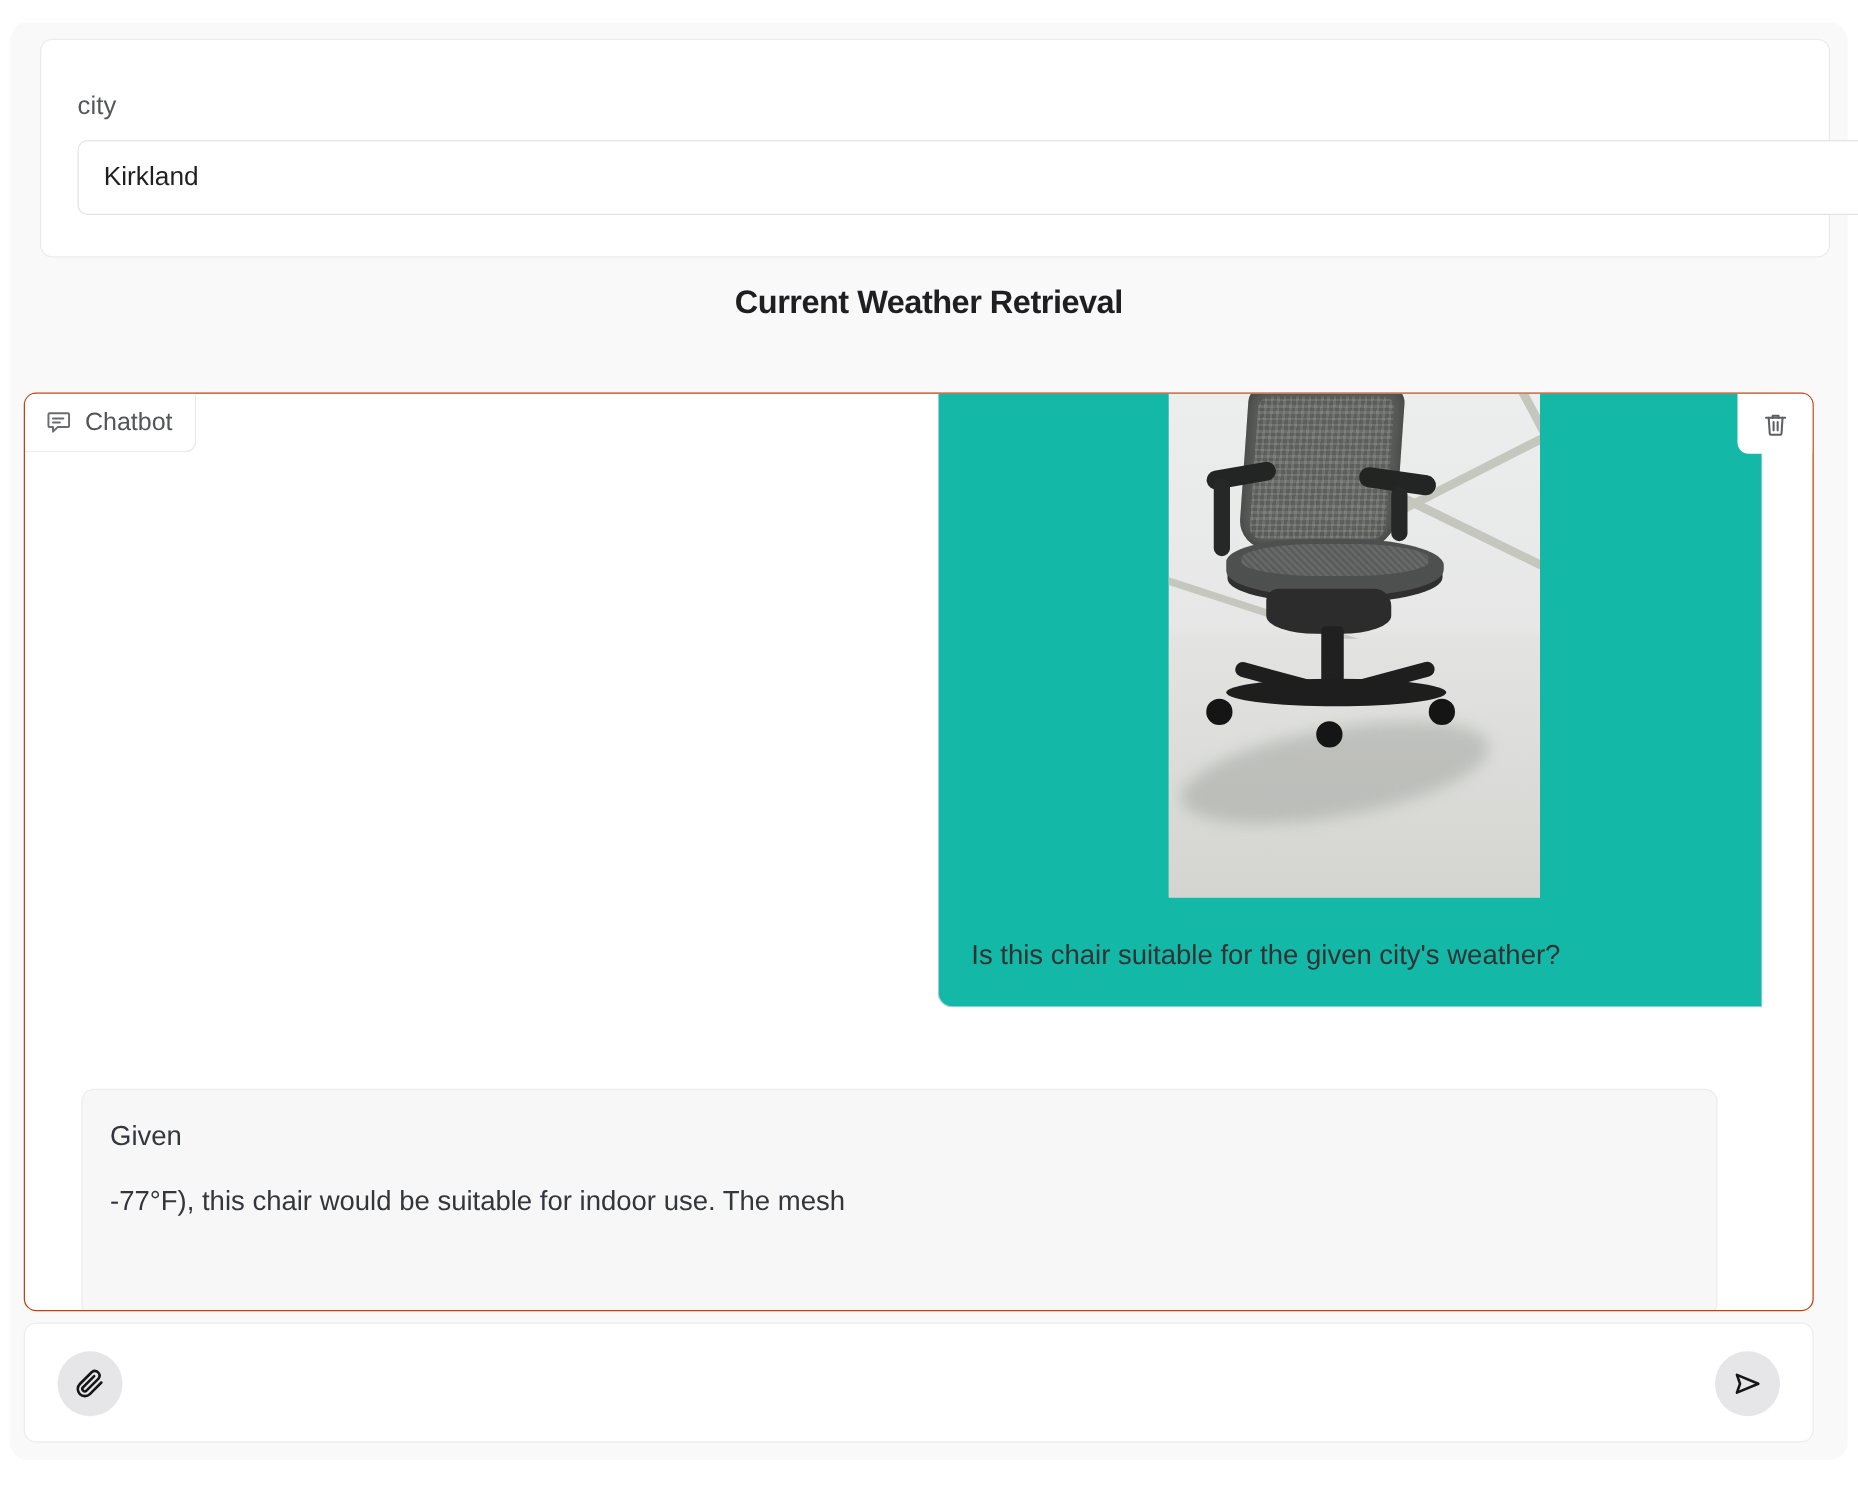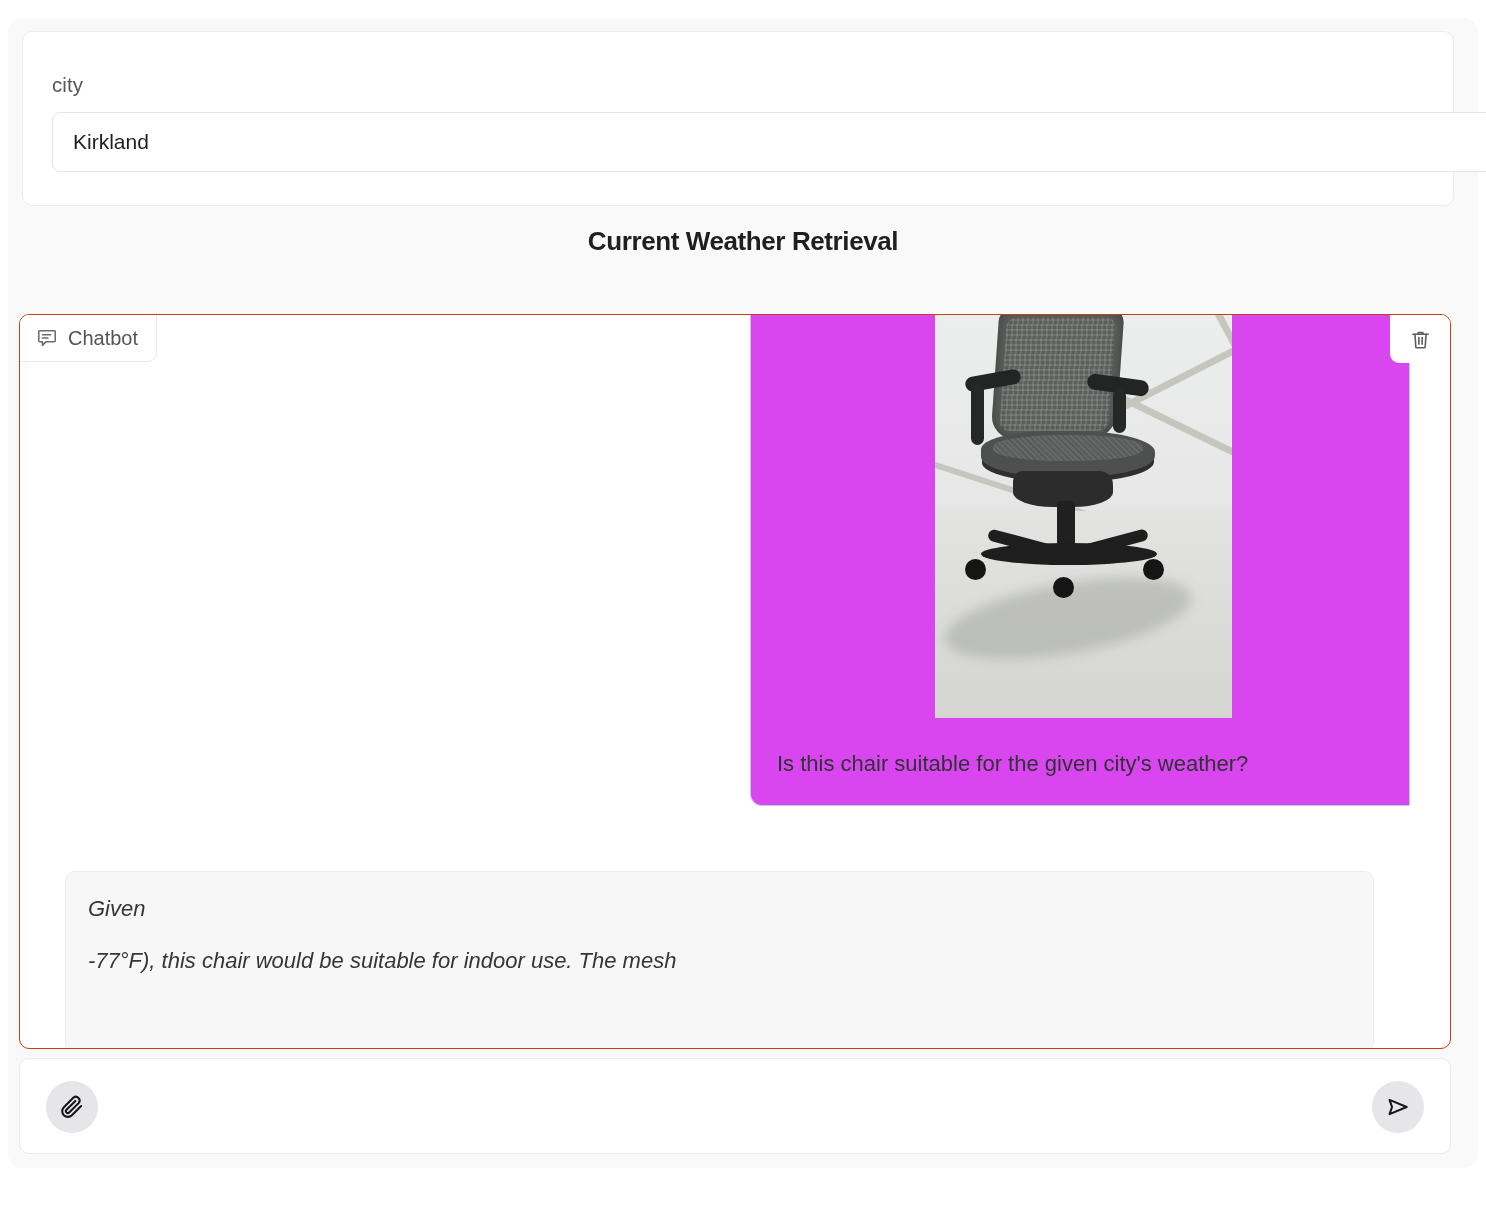--- a/index.html
+++ b/index.html
@@ -20,21 +20,21 @@
     width: 1470px;
     height: 1150px;
     background: #f9f9f9;
     border-radius: 14px;
     box-sizing: border-box;
   }
 
   
   .form-card {
     position: absolute;
-    left: 14px;
+    left: 24px;
     top: 13px;
     width: 1432px;
     height: 175px;
     background: #ffffff;
     border: 1px solid #ececec;
     border-radius: 10px;
     box-sizing: border-box;
   }
   .form-label {
     position: absolute;
@@ -126,21 +126,21 @@
   }
   .trash-icon { width: 23px; height: 23px; display:block; }
 
   
   .user-bubble {
     position: absolute;
     left: 730px;
     top: 0px;
     width: 660px;
     height: 491px;
-    background: #d946ef;
+    background: #14b8a6;
     border: 1px solid #b9cdee;
     border-top: none;
     border-radius: 0 0 0 12px;
     box-sizing: border-box;
     z-index: 3;
   }
   .bubble-img-wrap {
     position: absolute;
     left: 184px;
     top: 0px;
@@ -229,21 +229,20 @@
     top: 556px;
     width: 1309px;
     height: 182px;
     background: #f7f7f8;
     border: 1px solid #ededee;
     border-radius: 10px;
     box-sizing: border-box;
     padding: 26px 22px 0 22px;
     overflow: hidden;
     z-index: 2;
-    font-style: italic;
   }
   .bot-line {
     font-size: 22px;
     color: #353639;
     line-height: 1.0;
     margin-bottom: 30px;
   }
 
   
   .input-bar {

